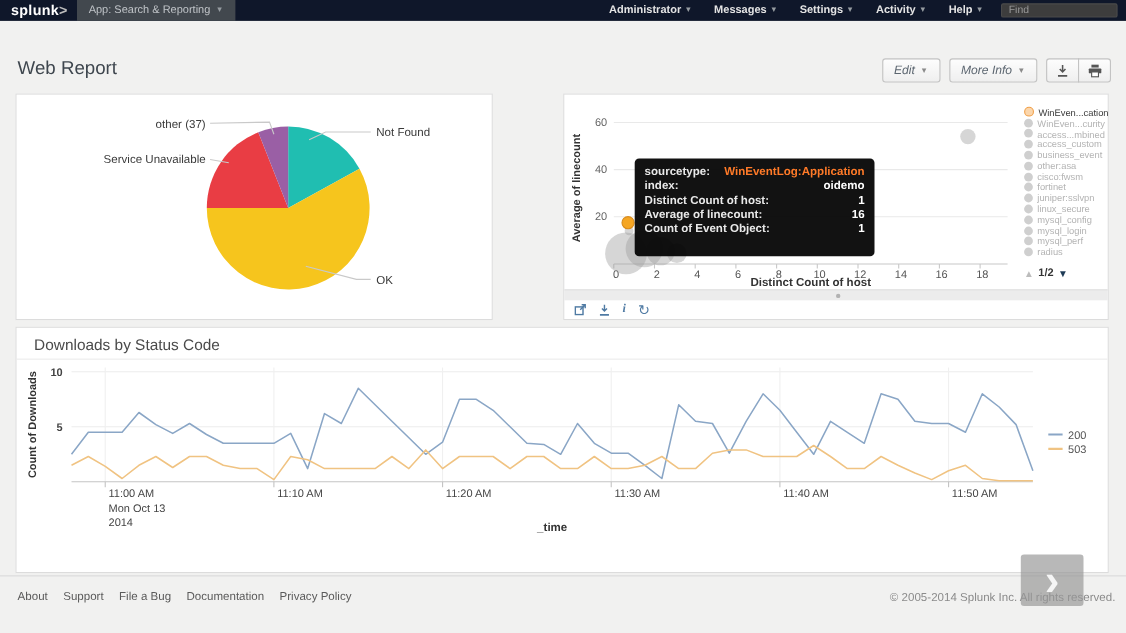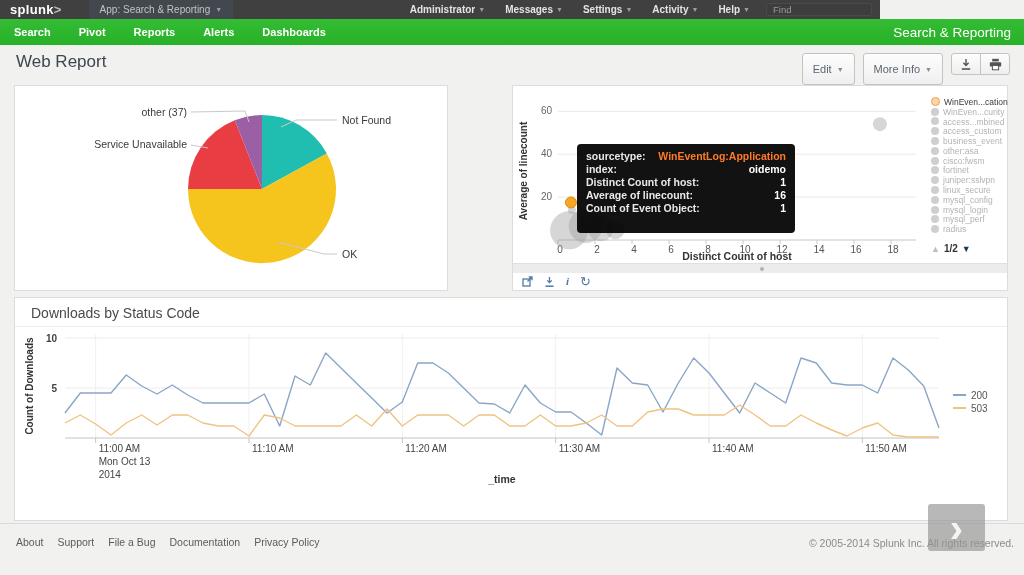--- a/index.html
+++ b/index.html
@@ -1,44 +1,44 @@
 <!DOCTYPE html>
 <html><head>
 <meta charset="utf-8">
 <style>
   * { box-sizing: border-box; margin:0; padding:0; }
   html,body { width:1024px; height:575px; }
   body { font-family:"Liberation Sans", sans-serif; background:#f1f1f0; overflow:hidden; }
   #app { position:relative; width:1024px; height:575px; background:#f1f1f0; overflow:hidden; }
 
   
-  .topbar { position:absolute; left:0; top:0; width:880px; height:19px; background:#404040;
+  .topbar { position:absolute; left:0; top:0; width:1024px; height:19px; background:#0f172a;
             display:flex; align-items:center; color:#ddd; font-size:10.5px; }
   .logo { font-weight:bold; font-size:13px; color:#fff; padding:0 8px 0 10px; letter-spacing:.3px; }
   .logo .gt { color:#bdbdbd; font-weight:bold; }
   .app-tab { height:19px; background:#42484e; color:#c0c4c8; display:flex; align-items:center;
-             gap:5px; padding:0 11px; font-size:10px; cursor:pointer;margin-left:19px; }
+             gap:5px; padding:0 11px; font-size:10px; cursor:pointer; }
   .top-menus { margin-left:auto; display:flex; align-items:center; gap:20px; }
   .top-menu { display:flex; align-items:center; gap:3px; color:#e4e4e4; cursor:pointer; font-weight:bold; font-size:10px; }
   .caret { font-size:7px; color:#969ca1; line-height:1; }
   .find-input { width:106px; height:13px; background:#3d3d3d; border:1px solid #4a4a4a; border-radius:2px;
                 margin:0 8px 0 16px; color:#cfcfcf; font-size:9.5px; padding:0 6px; outline:none; }
   .find-input::placeholder { color:#9a9a9a; }
 
   
   .navbar { position:absolute; left:0; top:19px; width:1024px; height:26px;
             background:linear-gradient(#34bd34,#28b028); display:flex; align-items:center; }
   .nav-item { color:#fff; font-size:11px; font-weight:bold; padding:0 14px; line-height:26px; cursor:pointer; }
   .nav-apptitle { margin-left:auto; color:#fff; font-size:13.5px; padding-right:13px; }
 
   
   .page-title { position:absolute; left:16px; top:52px; font-size:17px; color:#3e464e; }
   .header-actions { position:absolute; right:14px; top:53px; display:flex; gap:8px; }
   .btn { background:linear-gradient(#fdfdfd,#efefef); border:1px solid #c3c3c3; border-radius:3px;
-         font-size:11px; color:#5c6670; padding:0 10px; height:32px; display:flex; align-items:center; gap:5px; cursor:pointer; }
+         font-size:11px; color:#5c6670; padding:0 10px; height:22px; display:flex; align-items:center; gap:5px; cursor:pointer;font-style:italic; }
   .btn .caret { color:#8a8a8a; }
   .icon-group { display:flex; }
   .icon-btn { width:30px; height:22px; background:linear-gradient(#fdfdfd,#efefef); border:1px solid #c3c3c3;
               display:flex; align-items:center; justify-content:center; cursor:pointer; }
   .icon-btn:first-child { border-radius:3px 0 0 3px; }
   .icon-btn:last-child { border-radius:0 3px 3px 0; margin-left:-1px; }
 
   
   .panel { position:absolute; background:#fff; border:1px solid #dcdcdc; }
   #pie-panel   { left:14px;  top:85px;  width:434px; height:206px; }
@@ -113,30 +113,20 @@
           <span class="caret">▼</span>
         </div>
         <div class="top-menu">
           <span>Help</span>
           <span class="caret">▼</span>
         </div>
       </div>
     <input class="find-input" placeholder="Find" style="">
   </div>
 
-  <div class="navbar">
-    <div id="nav-items" style="display:flex">
-        <div class="nav-item">Search</div>
-        <div class="nav-item">Pivot</div>
-        <div class="nav-item">Reports</div>
-        <div class="nav-item">Alerts</div>
-        <div class="nav-item">Dashboards</div>
-      </div>
-    <span class="nav-apptitle">Search &amp; Reporting</span>
-  </div>
 
   <div class="page-title">Web Report</div>
   <div class="header-actions">
     <div class="btn">
       <span>Edit</span>
       <span class="caret">▼</span>
     </div>
     <div class="btn">
       <span>More Info</span>
       <span class="caret">▼</span>

